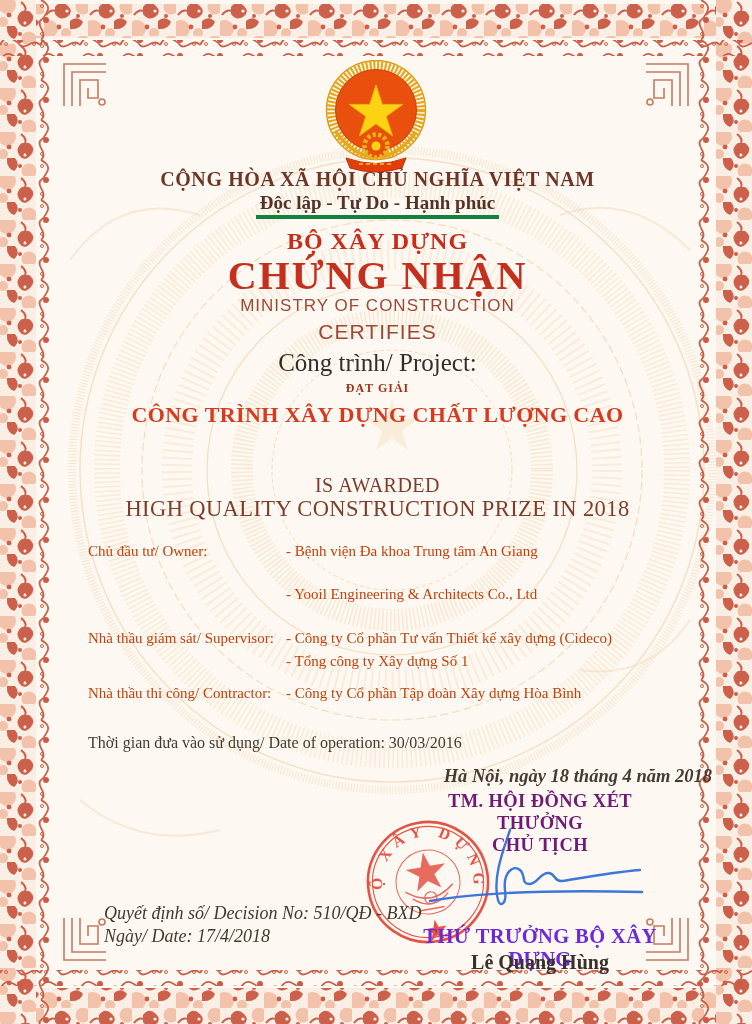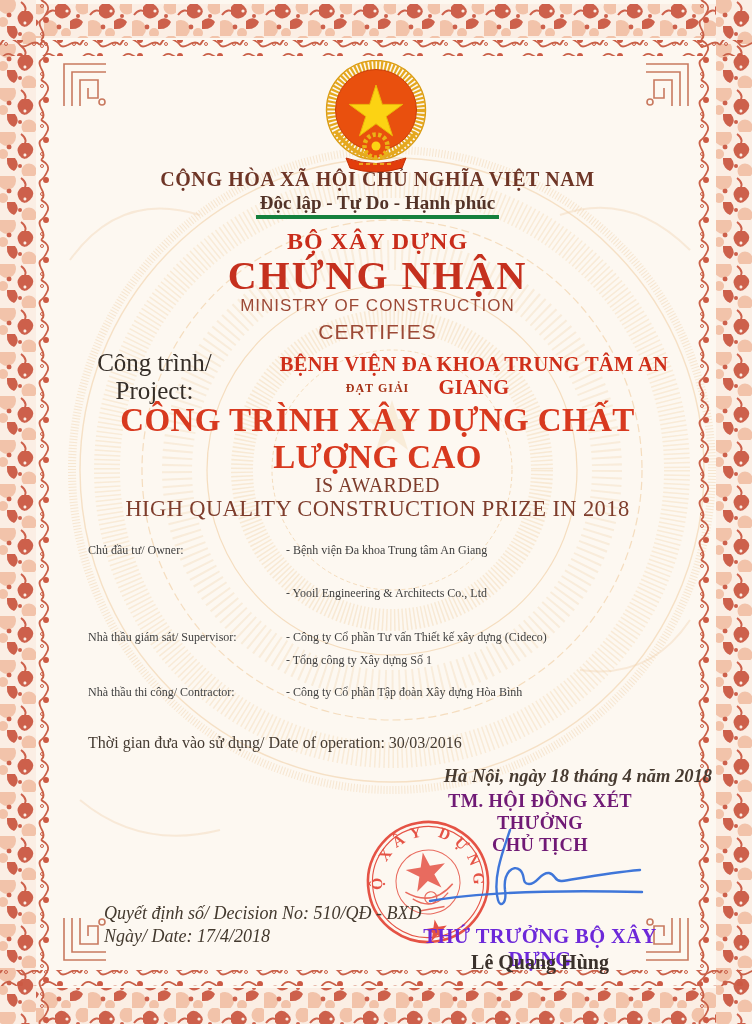--- a/index.html
+++ b/index.html
@@ -18,25 +18,25 @@
   .ministry-vi{top:228px;font-size:24px;font-weight:bold;color:#c92c1a;letter-spacing:1px;}
   .certify-vi{top:252px;font-size:40px;font-weight:bold;color:#c5301e;letter-spacing:2px;}
   .ministry-en{top:296px;font-size:17px;color:#9c4936;letter-spacing:1px;
     font-family:"Liberation Sans","DejaVu Sans",sans-serif;}
   .certifies-en{top:320px;font-size:21px;color:#9c4936;letter-spacing:1px;
     font-family:"Liberation Sans","DejaVu Sans",sans-serif;}
   .projline{top:349px;display:flex;justify-content:center;align-items:baseline;gap:4px;}
   .projlabel{font-size:25px;color:#352e28;}
   .projvalue{font-size:20.5px;font-weight:bold;color:#cf2f1a;letter-spacing:.3px;}
   .datgiai{top:381px;font-size:12px;font-weight:bold;color:#a63318;letter-spacing:1px;}
-  .bigred{top:402px;font-size:33px;font-weight:bold;color:#d8391f;letter-spacing:.4px;}
+  .bigred{top:402px;font-size:22px;font-weight:bold;color:#d8391f;letter-spacing:.4px;}
   .year{top:439px;font-size:25px;font-weight:bold;color:#d03220;letter-spacing:.5px;}
   .isawarded{top:474px;font-size:20px;color:#7e3d2c;letter-spacing:.5px;}
   .prizeen{top:496px;font-size:22.5px;color:#7e3d2c;letter-spacing:.4px;}
-  .frow{left:0;width:752px;height:24px;font-size:12px;color:#404040;}
+  .frow{left:0;width:752px;height:24px;font-size:15px;color:#c2410c;}
   .flabel{position:absolute;left:88px;white-space:nowrap;}
   .fval{position:absolute;left:286px;white-space:nowrap;}
   .opdate{left:88px;top:734px;font-size:16px;color:#453b32;white-space:nowrap;}
   .hanoi{top:766px;right:88px;font-size:18.5px;font-weight:bold;font-style:italic;color:#473b31;white-space:nowrap;}
   .signblock{top:790px;left:404px;width:272px;text-align:center;font-size:18.5px;
     font-weight:bold;color:#701a75;line-height:22px;letter-spacing:.4px;}
   .signer-title{top:925px;left:395px;width:290px;text-align:center;font-size:20.5px;
     font-weight:bold;color:#6d28d9;letter-spacing:.4px;}
   .signer-name{top:951px;left:395px;width:290px;text-align:center;font-size:20px;
     font-weight:bold;color:#3a312b;}
@@ -143,21 +143,20 @@
     <span>Độc lập - Tự Do - Hạnh phúc</span>
   </div>
 
   <div class="abs ctext ministry-vi">BỘ XÂY DỰNG</div>
   <div class="abs ctext certify-vi">CHỨNG NHẬN</div>
   <div class="abs ctext ministry-en">MINISTRY OF CONSTRUCTION</div>
   <div class="abs ctext certifies-en">CERTIFIES</div>
 
   <div class="abs ctext projline">
     <span class="projlabel">Công trình/ Project:</span>
-    <span class="projvalue">BỆNH VIỆN ĐA KHOA TRUNG TÂM AN GIANG</span>
   </div>
 
   <div class="abs ctext datgiai">ĐẠT GIẢI</div>
   <div class="abs ctext bigred">CÔNG TRÌNH XÂY DỰNG CHẤT LƯỢNG CAO</div>
   <div class="abs ctext isawarded">IS AWARDED</div>
   <div class="abs ctext prizeen">HIGH QUALITY CONSTRUCTION PRIZE IN 2018</div>
 
   <div class="abs frow" style="top:543px">
     <span class="flabel">Chủ đầu tư/ Owner:</span>
     <span class="fval">- Bệnh viện Đa khoa Trung tâm An Giang</span>

